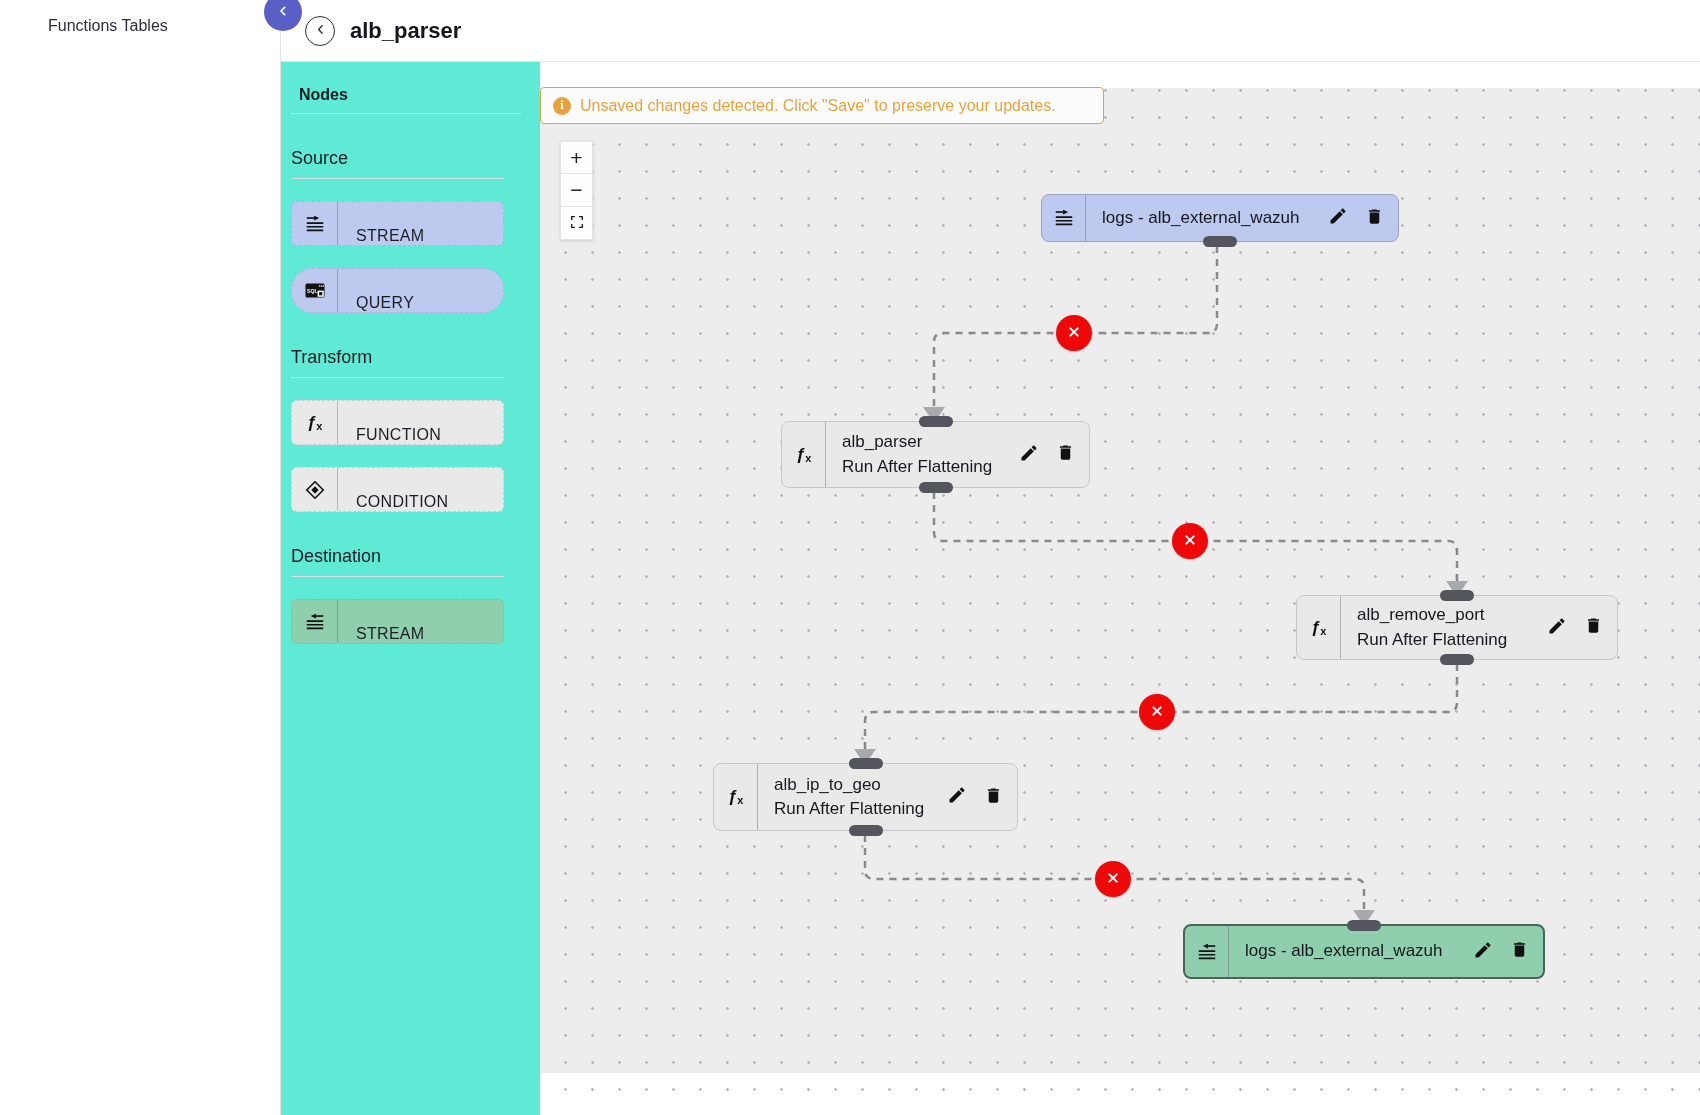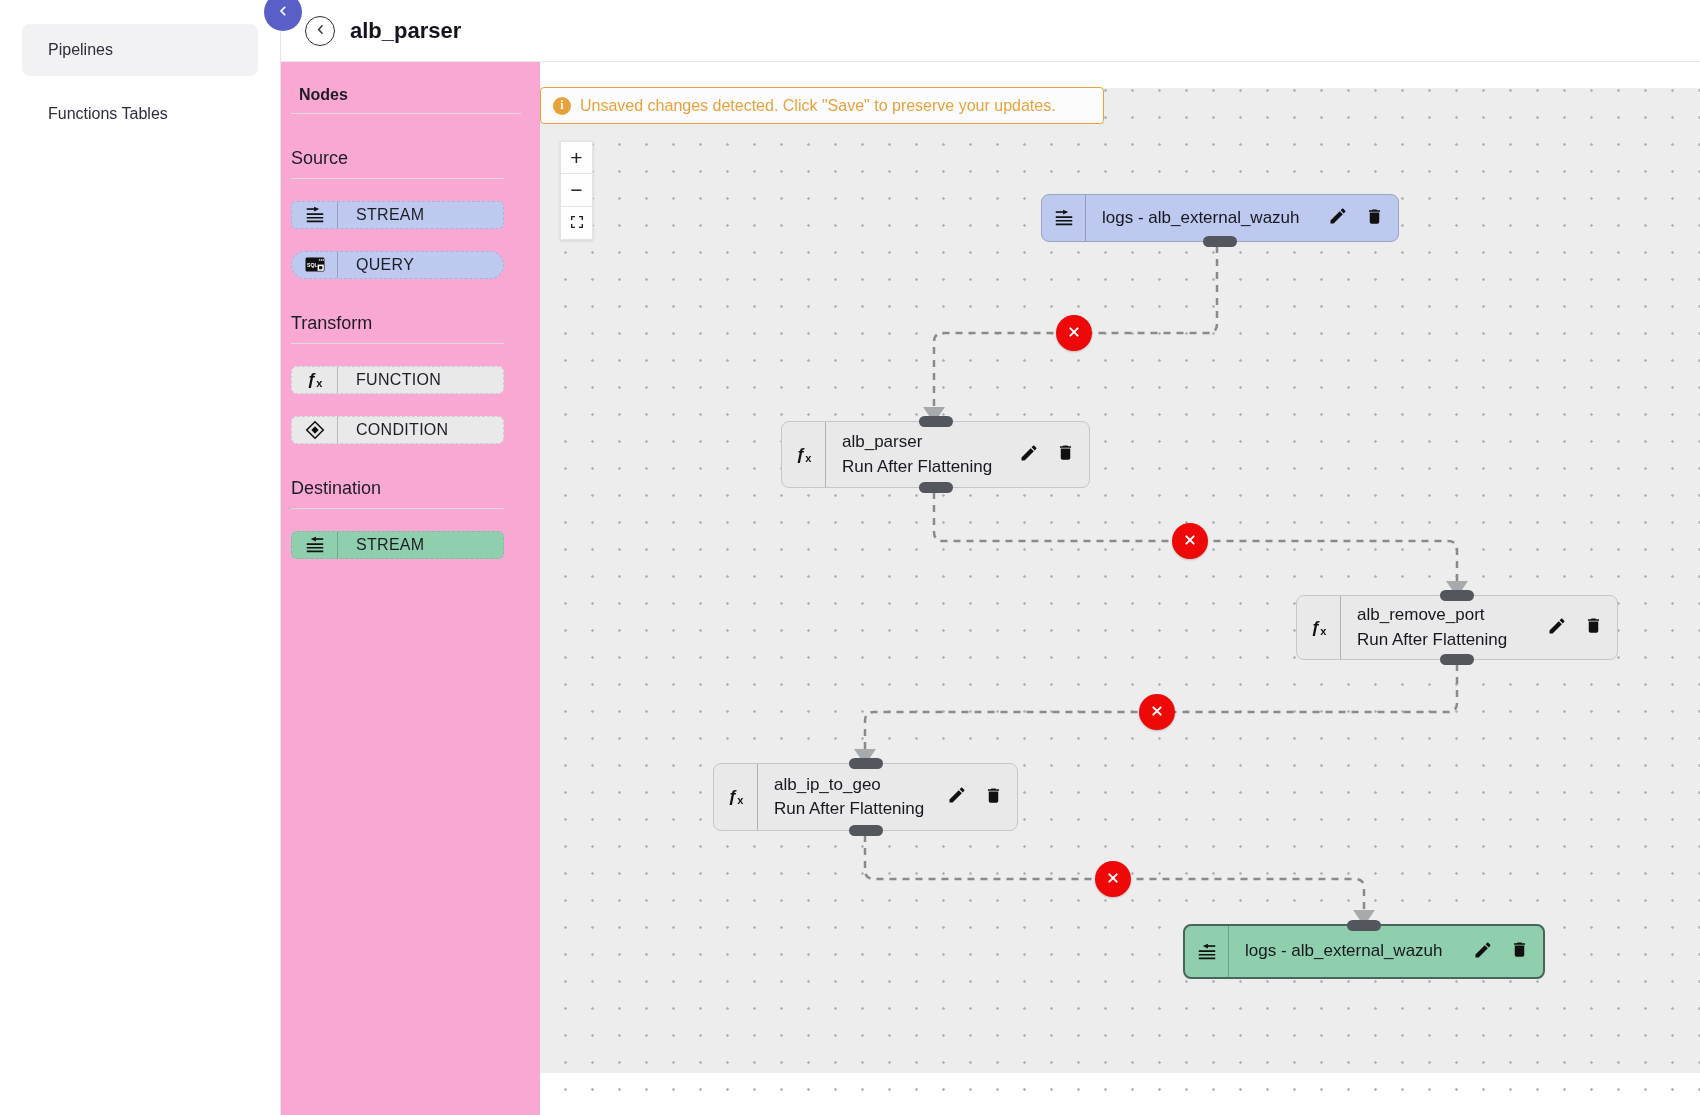--- a/index.html
+++ b/index.html
@@ -23,27 +23,27 @@
   
   #header { position:absolute; left:281px; top:0; width:1419px; height:62px;
     background:#fff; border-bottom:1px solid #e6e6ea; display:flex; align-items:center;
     padding-left:24px; z-index:9; }
   #back-btn { width:30px; height:30px; border-radius:50%; border:1.6px solid #2c2c34;
     background:transparent; display:flex; align-items:center; justify-content:center; cursor:pointer; }
   #page-title { margin-left:15px; font-size:22px; font-weight:600; color:#14141e; }
 
   
   #nodes-panel { position:absolute; left:281px; top:62px; width:259px; height:1053px;
-    background:#f9a8d4; padding:24px 0 16px 10px; z-index:8; }
+    background:#5eead4; padding:24px 0 16px 10px; z-index:8; }
   #nodes-title { font-size:16px; font-weight:700; color:#1c1c26; padding-left:8px; }
   .hr { border:none; border-top:1px solid #dcdce2; margin-top:9px; }
   .hr.w230 { width:230px; } .hr.w213 { width:213px; }
   .section-label { font-size:18px; color:#1c1c28; margin-top:34px; }
-  .node-btn { width:213px; height:28px; margin-top:22px; border-radius:6px;
-    display:flex; align-items:center; cursor:grab; border:1px dashed rgba(120,120,140,.25); }
+  .node-btn { width:213px; height:45px; margin-top:22px; border-radius:6px;
+    display:flex; align-items:flex-end; cursor:grab; border:1px dashed rgba(120,120,140,.25); }
   .node-btn .cell { width:46px; align-self:stretch; display:flex; align-items:center;
     justify-content:center; border-right:1px solid rgba(50,50,70,.28); }
   .node-btn .lbl { padding-left:18px; font-size:16px; letter-spacing:.3px; color:#1d1d26; }
 
   
   #canvas { position:absolute; left:540px; top:62px; width:1160px; height:1053px;
     background:#fff; }
   #pane { position:absolute; left:0; top:26px; width:100%; height:985px;
     background:#ededee; z-index:0; }
   #dots { position:absolute; left:0; top:26px; right:0; bottom:0; z-index:1;
@@ -88,21 +88,20 @@
     justify-content:center; cursor:pointer; box-shadow:0 1px 2px rgba(0,0,0,.2); }
 
   .fx-glyph { font-size:17px; font-weight:700; font-style:italic; color:#111; }
   .fx-sub { font-size:11px; font-style:normal; vertical-align:-2px; }
 </style>
 </head>
 <body>
 
 <nav id="sidebar">
   <div id="sidebar-list">
-      <div class="side-item first active">Pipelines</div>
       <div class="side-item">Functions Tables</div>
     </div>
 </nav>
 
 <button id="collapse-btn">
   <span>
     <svg width="16" height="16" viewBox="0 0 24 24">
         <path d="M14.5 6.5 9 12l5.5 5.5" fill="none" stroke="#fff" stroke-width="2.6" stroke-linecap="round" stroke-linejoin="round"></path>
       </svg>
   </span>

